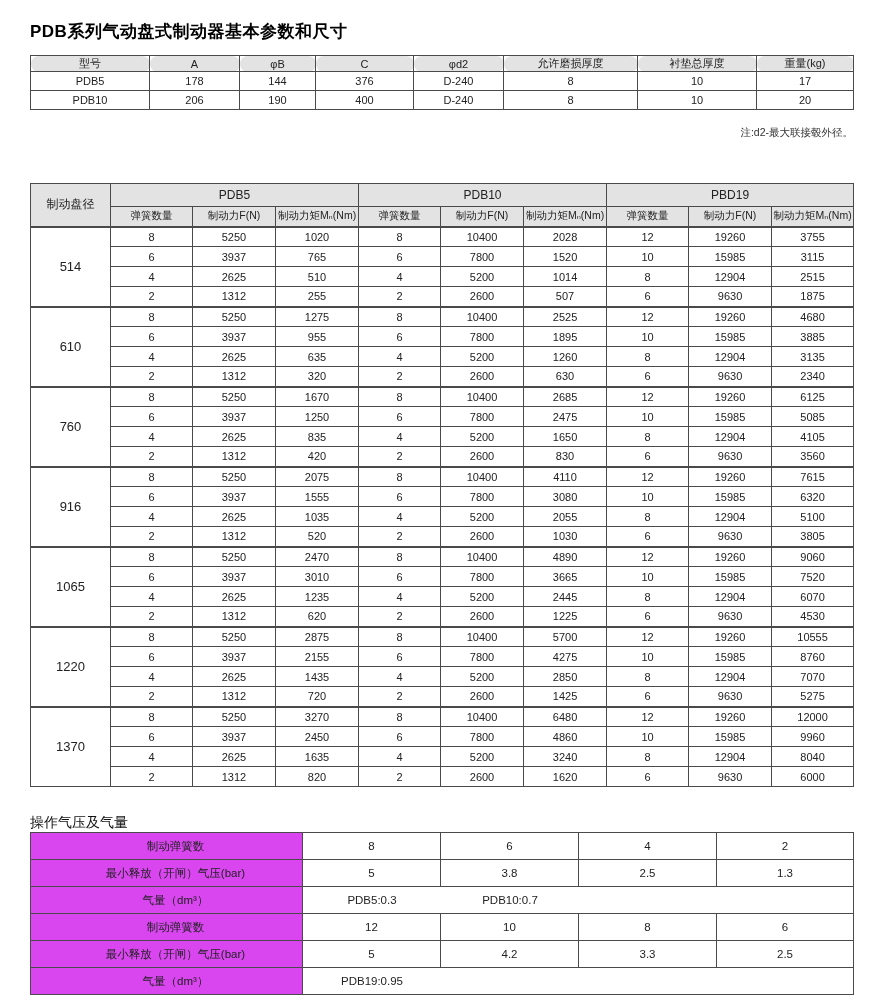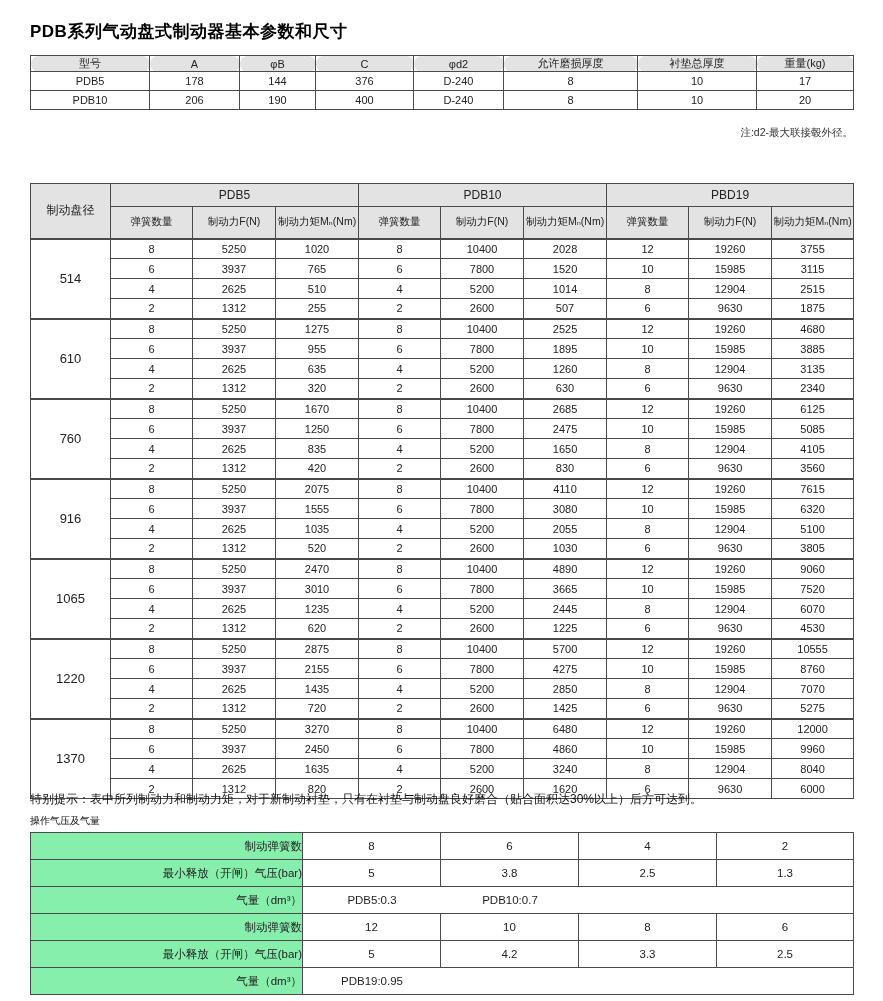--- a/index.html
+++ b/index.html
@@ -29,36 +29,36 @@
   #t1 th { height:15px; font-size:11px;border-radius:11px; }
   #t1 td { height:19px; }
 
   .note1 {
     position:absolute; right:30px; top:126px; font-size:10.5px; color:#333; white-space:nowrap;
   }
 
   
   #t2 { top:183px; width:823px; }
   #t2 .grow th { height:23px; font-size:12px; }
-  #t2 .srow th { height:32px; font-size:10.5px; }
+  #t2 .srow th { height:20px; font-size:10.5px; }
   #t2 td { height:20px; }
   #t2 tr.grp-top td { border-top:2px solid #4a4a4a; }
   #t2 td.disc { font-size:13px; }
 
   .special-note {
     position:absolute; left:30px; top:791px; font-size:12px; color:#111; white-space:nowrap;
   }
   .sec3-label {
-    position:absolute; left:30px; top:814px; font-size:10px; color:#111; white-space:nowrap;
+    position:absolute; left:30px; top:814px; font-size:14px; color:#111; white-space:nowrap;
   }
 
   
   #t3 { top:832px; width:823px; }
   #t3 td { height:27px; font-size:11.5px; }
-  #t3 td.lbl { text-align:right; padding-left:18px; background:#86efac; }
+  #t3 td.lbl { text-align:center; padding-left:18px; background:#d946ef; }
   #t3 td.span-cell { text-align:left; }
   #t3 .spanv { display:inline-block; width:138px; text-align:center; }
 </style>
 </head>
 <body>
 
 <div class="page">
 
   <div id="title1" class="sec-title">PDB系列气动盘式制动器基本参数和尺寸</div>
 
@@ -456,21 +456,20 @@
           <td>2</td>
           <td>2600</td>
           <td>1620</td>
           <td>6</td>
           <td>9630</td>
           <td>6000</td>
         </tr>
       </tbody>
   </table>
 
-  <div class="special-note">特别提示：表中所列制动力和制动力矩，对于新制动衬垫，只有在衬垫与制动盘良好磨合（贴合面积达30%以上）后方可达到。</div>
 
   <div class="sec3-label">操作气压及气量</div>
 
   <table id="t3">
     <colgroup>
       <col style="width:272px">
         <col style="width:138px">
         <col style="width:138px">
       <col style="width:138px">
         <col style="width:137px">

